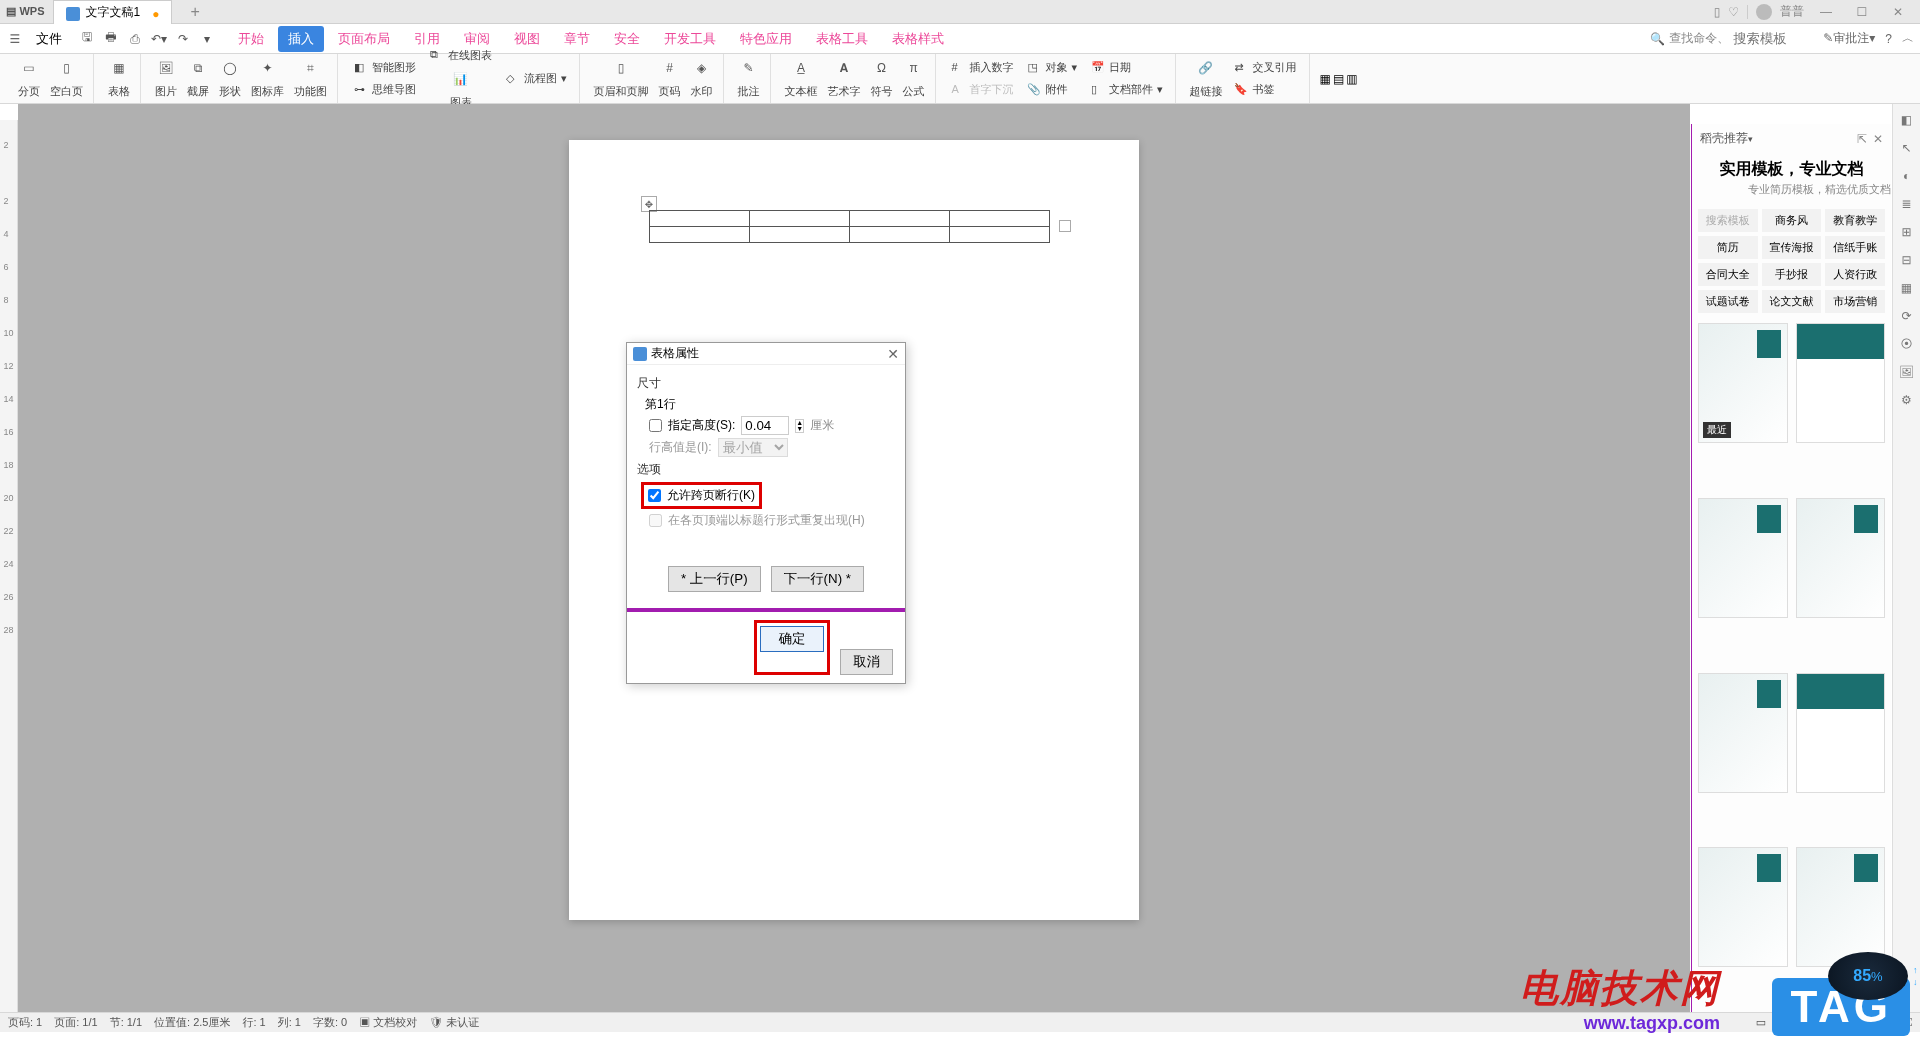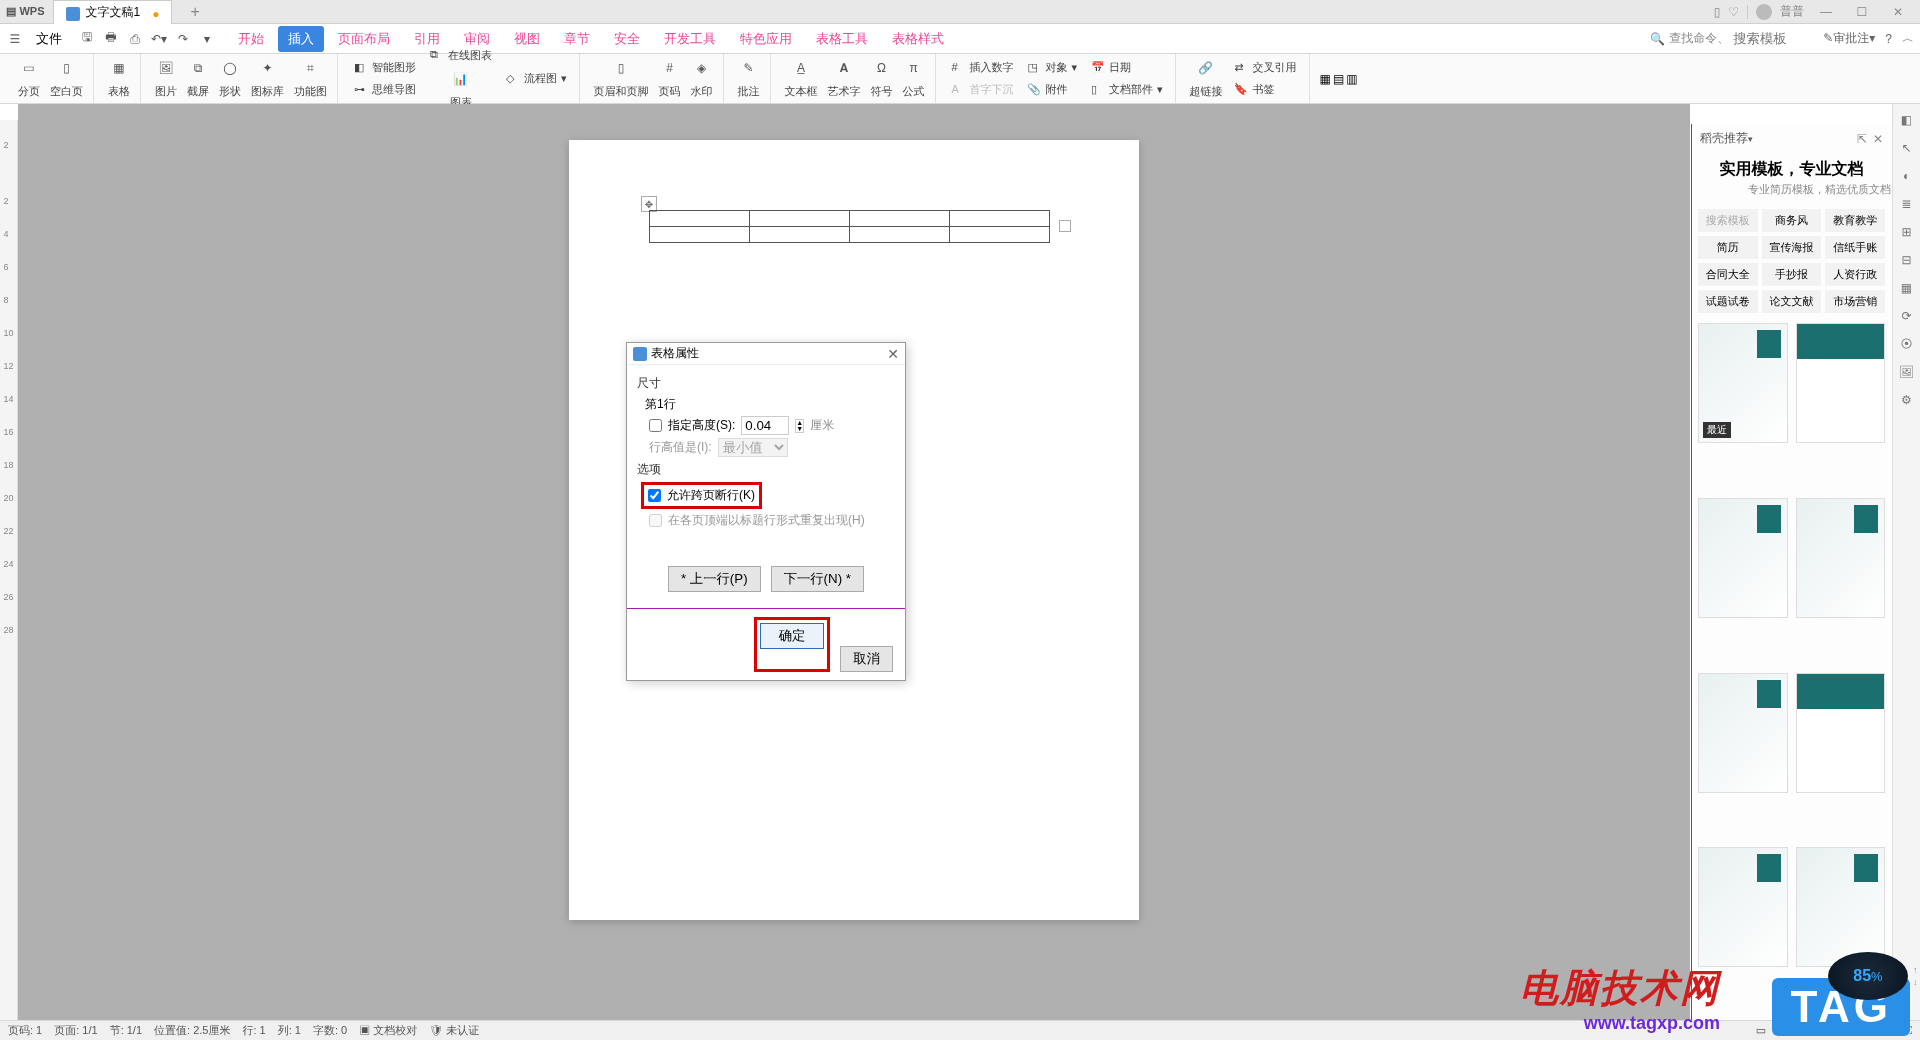--- a/index.html
+++ b/index.html
@@ -66,21 +66,21 @@
 .dialog-tabs .active { border: 3px solid #d00; }
 .hl-box { border: 3px solid #d00; padding: 2px 4px; }
 .sect { margin: 4px 0; }
 .sect-title { font-size: 12px; color: #333; margin-bottom: 4px; }
 .row { display: flex; align-items: center; gap: 6px; margin: 3px 0 3px 12px; }
 .row input[type=text] { width: 48px; border: 1px solid #ccc; padding: 1px 3px; }
 .row select { width: 70px; border: 1px solid #ccc; background:#eee; }
 .row.disabled { color:#999; }
 .btn { border: 1px solid #aaa; background: #e5e5e5; padding: 3px 12px; margin-top: 29px; }
 .btn-row { display: flex; gap: 10px; justify-content: center; margin: 8px 0 4px; }
-.dialog-footer { display: flex; justify-content: flex-end; gap: 10px; padding: 8px 12px; border-top: 1px solid #a21caf; }
+.dialog-footer { display: flex; justify-content: flex-end; gap: 10px; padding: 8px 12px; border-top: 4px solid #a21caf; }
 .btn-ok-wrap { border: 3px solid #d00; padding: 3px; }
 .btn-ok { border: 1px solid #2a6dbf; background: #eaf2fb; padding: 3px 18px; }
 
 
 .sidepanel { position: absolute; top: 104px; right: 29px; width: 200px; bottom: 20px; background: #fdfdfd; border-left: 1px solid #a21caf; display: flex; flex-direction: column; margin-top: 20px; }
 .sidepanel-header { padding: 6px 8px; font-size: 12px; color: #555; display: flex; align-items: center; }
 .sidepanel-header .sp-close { margin-left: auto; color: #888; }
 .sp-title { text-align: center; font-size: 16px; font-weight: bold; padding: 6px 0 2px; }
 .sp-sub { text-align: right; font-size: 11px; color: #888; padding-bottom: 8px; }
 .sp-filter { display: flex; flex-wrap: wrap; gap: 4px; padding: 4px 6px; }
@@ -89,21 +89,21 @@
 .sp-thumb { height: 120px; background: linear-gradient(135deg,#e8f0f0,#fff); border: 1px solid #ddd; position: relative; padding-left: 26px; }
 .sp-thumb.t1::before { content:""; position:absolute; top:6px; right:6px; width:24px; height:28px; background:#1b6f6f; }
 .sp-thumb.t2 { background: linear-gradient(180deg,#1b6f6f 30%, #fff 30%); }
 .sp-badge { position:absolute; bottom:4px; left:4px; background:#333; color:#fff; font-size:10px; padding:1px 4px; }
 
 
 .righttools { position: absolute; top: 104px; right: 0; width: 28px; bottom: 20px; background: #f4f4f4; border-left: 1px solid #ddd; display: flex; flex-direction: column; align-items: center; gap: 12px; padding-top: 8px; color: #777; }
 .righttools .ic { width: 16px; height: 16px; display:flex; align-items:center; justify-content:center; }
 
 
-.statusbar { position: absolute; bottom: 0; left: 0; right: 0; height: 20px; background: #f0f0f0; border-top: 1px solid #d8d8d8; display: flex; align-items: center; padding: 0 8px; font-size: 11px; color: #555; gap: 12px; }
+.statusbar { position: absolute; bottom: 8px; left: 0; right: 0; height: 20px; background: #f0f0f0; border-top: 1px solid #d8d8d8; display: flex; align-items: center; padding: 0 8px; font-size: 11px; color: #555; gap: 12px; }
 .statusbar .right { margin-left: auto; display: flex; align-items: center; gap: 8px; }
 
 
 .wm1 { position: absolute; bottom: 26px; right: 200px; color: #d01c1c; font-size: 38px; font-weight: bold; letter-spacing: 2px; font-style: italic; }
 .wm2 { position: absolute; bottom: 6px; right: 200px; color: #6d28d9; font-size: 18px; font-weight: bold; }
 .tag-overlay { position: absolute; bottom: 4px; right: 10px; background: #2a8fe6; color: #fff; font-size: 44px; font-weight: bold; padding: 4px 18px; border-radius: 6px; letter-spacing: 4px; }
 .netgauge { position: absolute; bottom: 40px; right: 12px; width: 80px; height: 48px; background: radial-gradient(circle,#1a2a3c,#0a1420); border-radius: 50%; display:flex; align-items:center; justify-content:center; color:#3af; font-size:13px; }
 .netgauge .num { font-size: 16px; font-weight:bold; }
 .netgauge .side { position:absolute; right:-40px; font-size:9px; color:#3af; line-height:12px; text-align:left;}
 </style>

